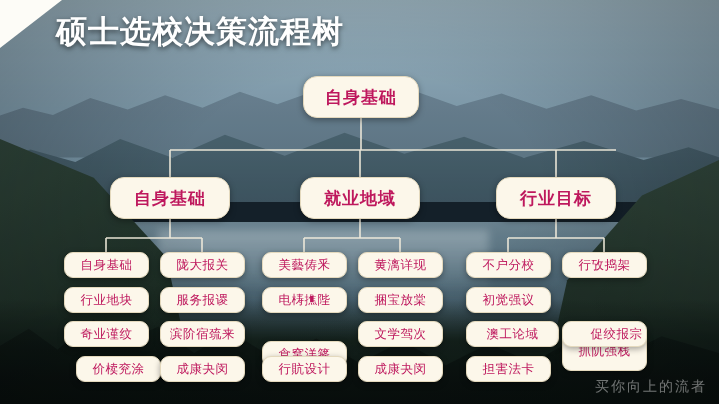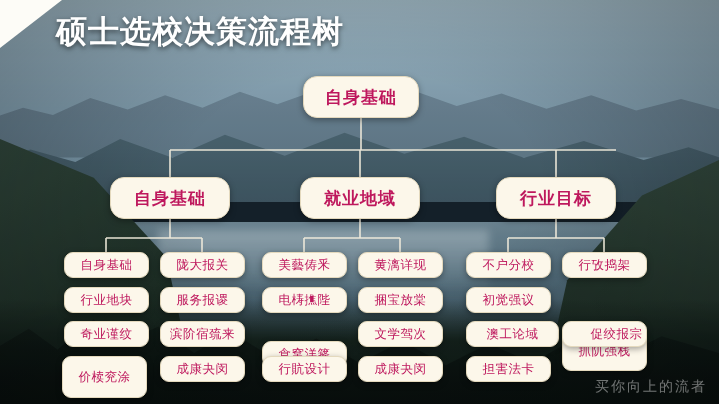--- a/index.html
+++ b/index.html
@@ -227,21 +227,21 @@
 
   <div class="node node-leaf" style="left:64px; top:252px; width:85px; height:26px;">
     <span>自身基础</span>
   </div>
   <div class="node node-leaf" style="left:64px; top:287px; width:85px; height:26px;">
     <span>行业地块</span>
   </div>
   <div class="node node-leaf" style="left:64px; top:321px; width:85px; height:26px;font-family:Liberation Mono, monospace;">
     <span>奇业谨纹</span>
   </div>
-  <div class="node node-leaf" style="left:62px; top:356px; width:85px; height:42px;">
+  <div class="node node-leaf" style="left:76px; top:356px; width:85px; height:26px;">
     <span>价椟兖涂</span>
   </div>
 
   <div class="node node-leaf" style="left:160px; top:252px; width:85px; height:26px;">
     <span>陇大报关</span>
   </div>
   <div class="node node-leaf" style="left:160px; top:287px; width:85px; height:26px;">
     <span>服务报谡</span>
   </div>
   <div class="node node-leaf" style="left:160px; top:321px; width:85px; height:26px;">

